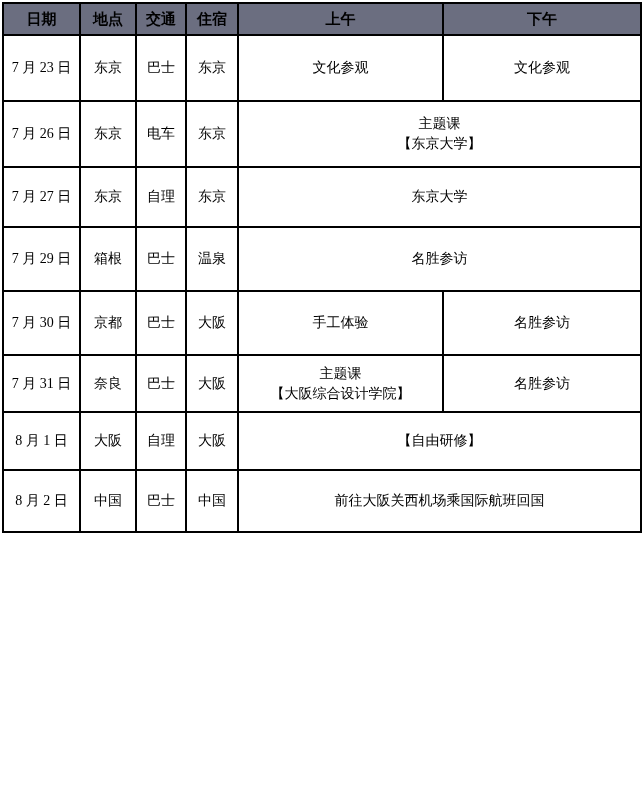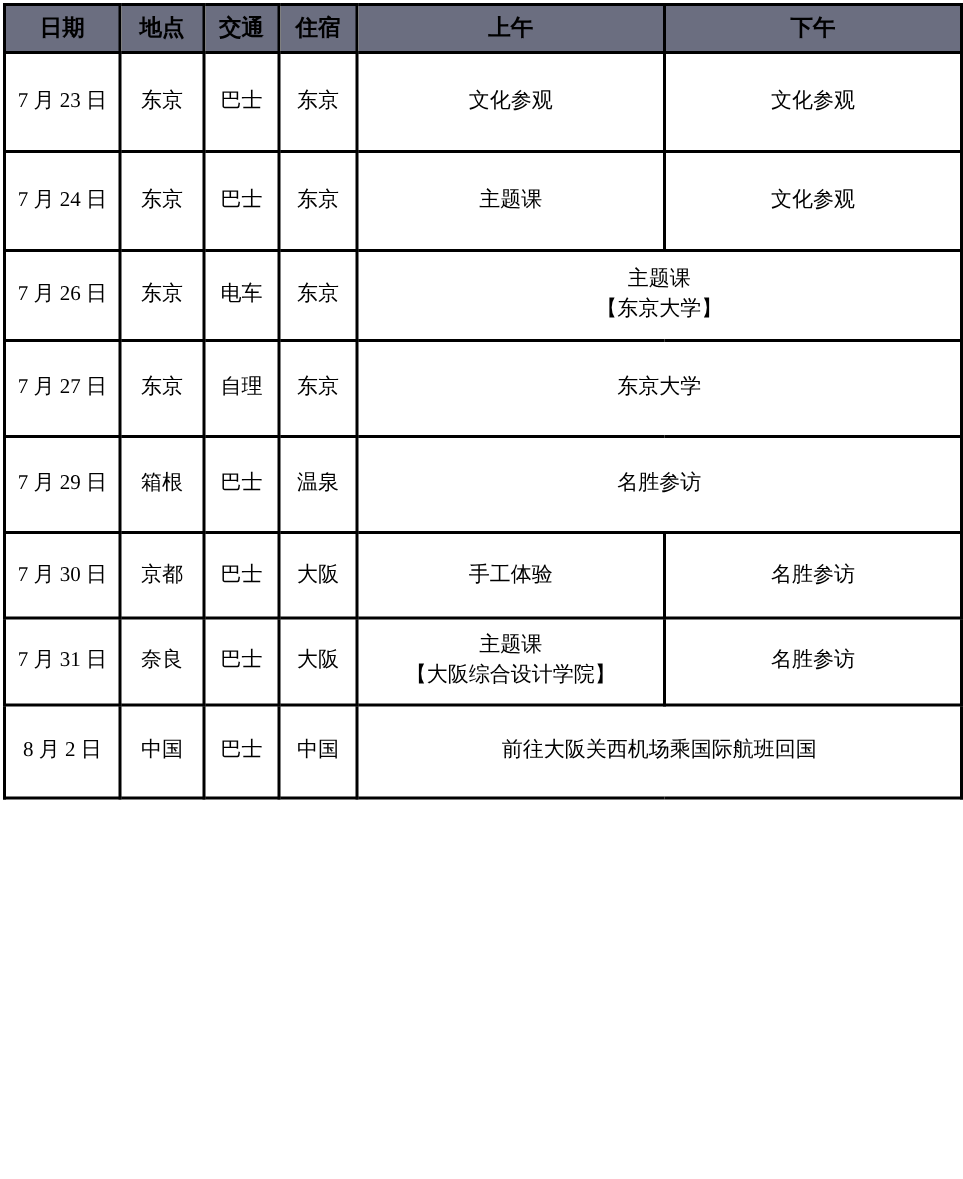--- a/index.html
+++ b/index.html
@@ -97,28 +97,20 @@
     <tbody>
       <tr>
         <td>7 月 23 日</td>
         <td>东京</td>
         <td>巴士</td>
         <td>东京</td>
         <td>文化参观</td>
         <td>文化参观</td>
       </tr>
       <tr>
-        <td>7 月 24 日</td>
-        <td>东京</td>
-        <td>巴士</td>
-        <td>东京</td>
-        <td>主题课</td>
-        <td>文化参观</td>
-      </tr>
-      <tr>
         <td>7 月 26 日</td>
         <td>东京</td>
         <td>电车</td>
         <td>东京</td>
         <td colspan="2">
           <span class="line">主题课</span>
           <span class="line">【东京大学】</span>
         </td>
       </tr>
       <tr>
@@ -148,20 +140,27 @@
         <td>奈良</td>
         <td>巴士</td>
         <td>大阪</td>
         <td>
           <span class="line">主题课</span>
           <span class="line">【大阪综合设计学院】</span>
         </td>
         <td>名胜参访</td>
       </tr>
       <tr>
+        <td>8 月 1 日</td>
+        <td>大阪</td>
+        <td>自理</td>
+        <td>大阪</td>
+        <td colspan="2">【自由研修】</td>
+      </tr>
+      <tr>
         <td>8 月 2 日</td>
         <td>中国</td>
         <td>巴士</td>
         <td>中国</td>
         <td colspan="2">前往大阪关西机场乘国际航班回国</td>
       </tr>
     </tbody>
   </table>
 </div>
 

